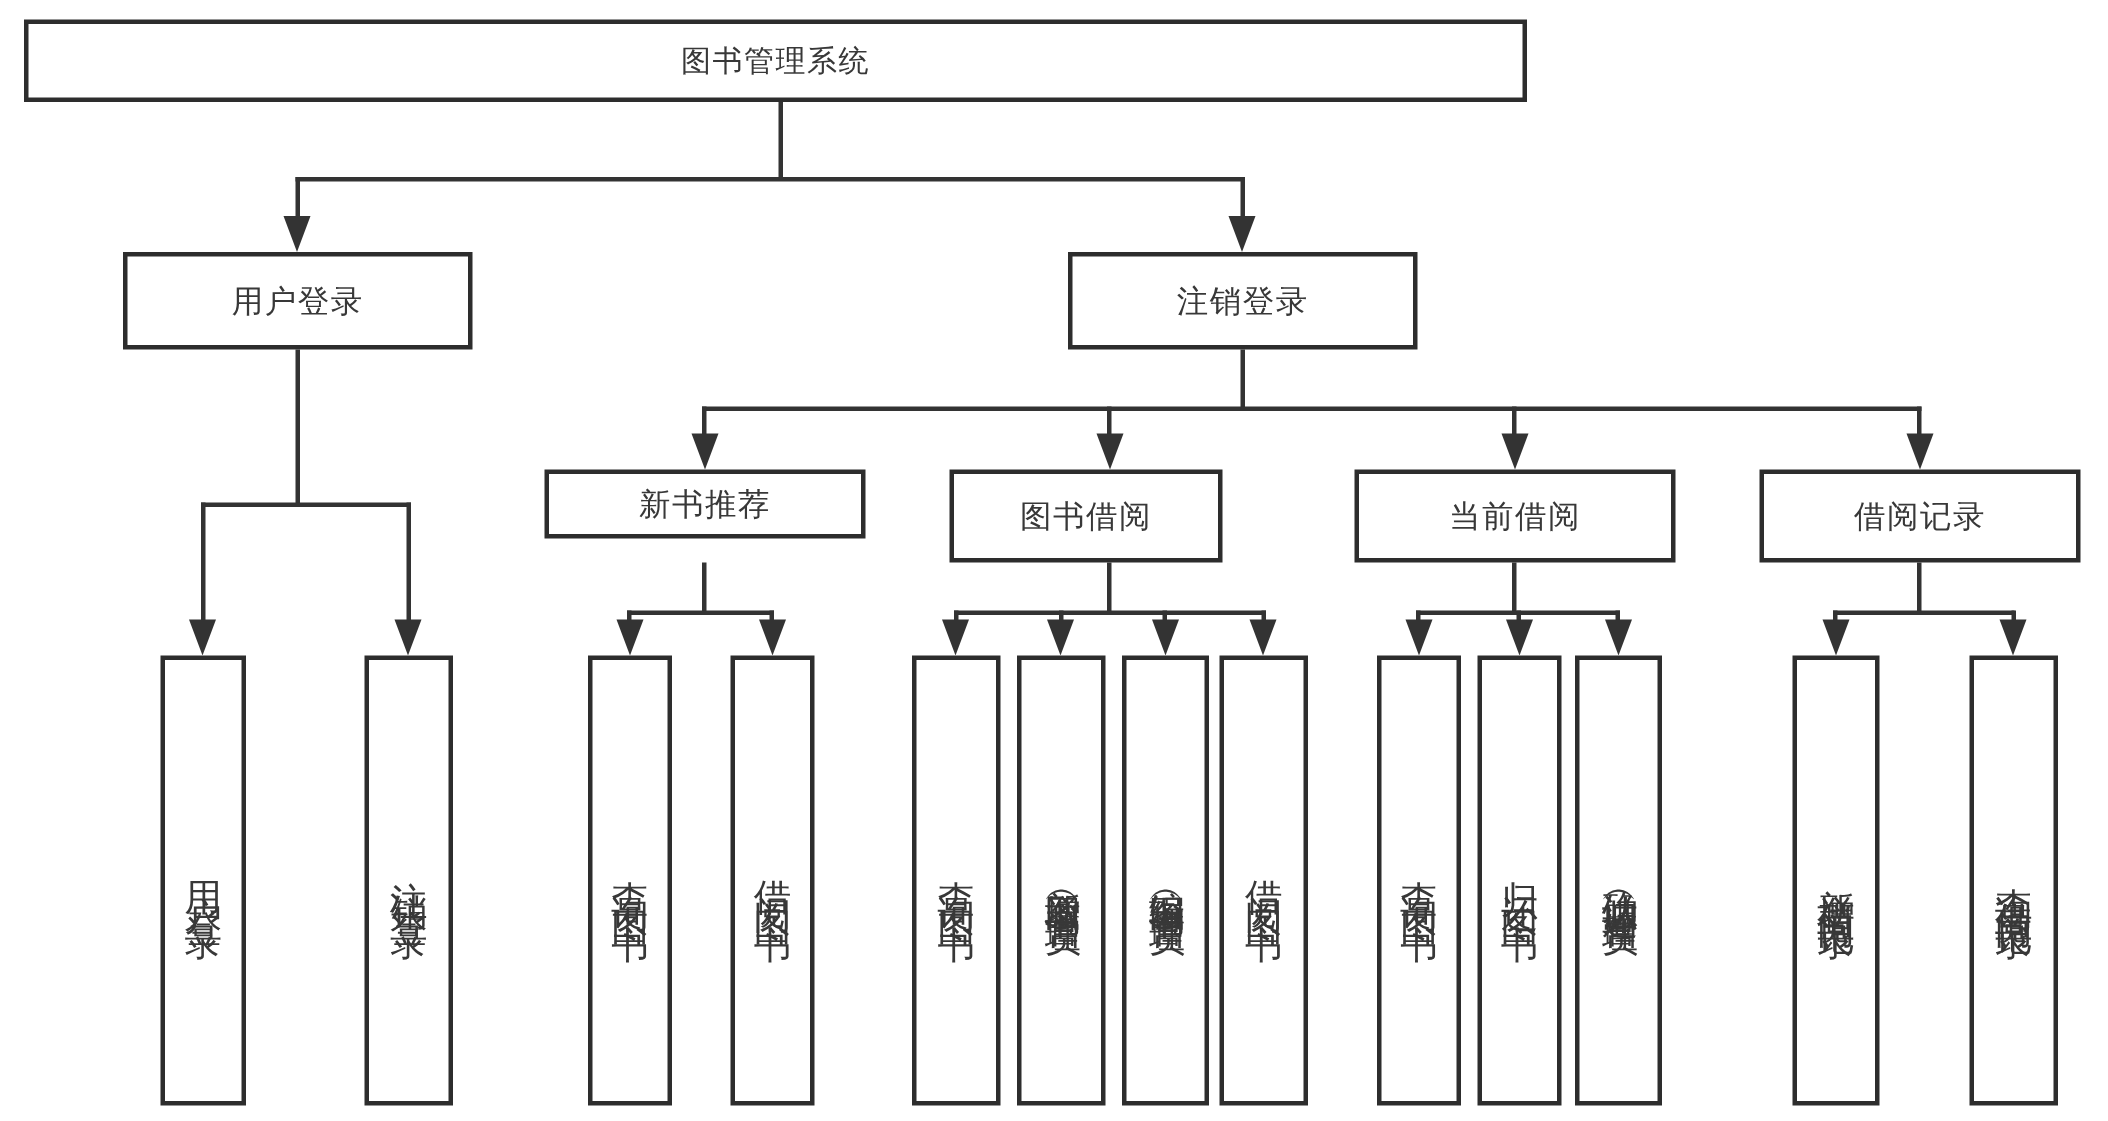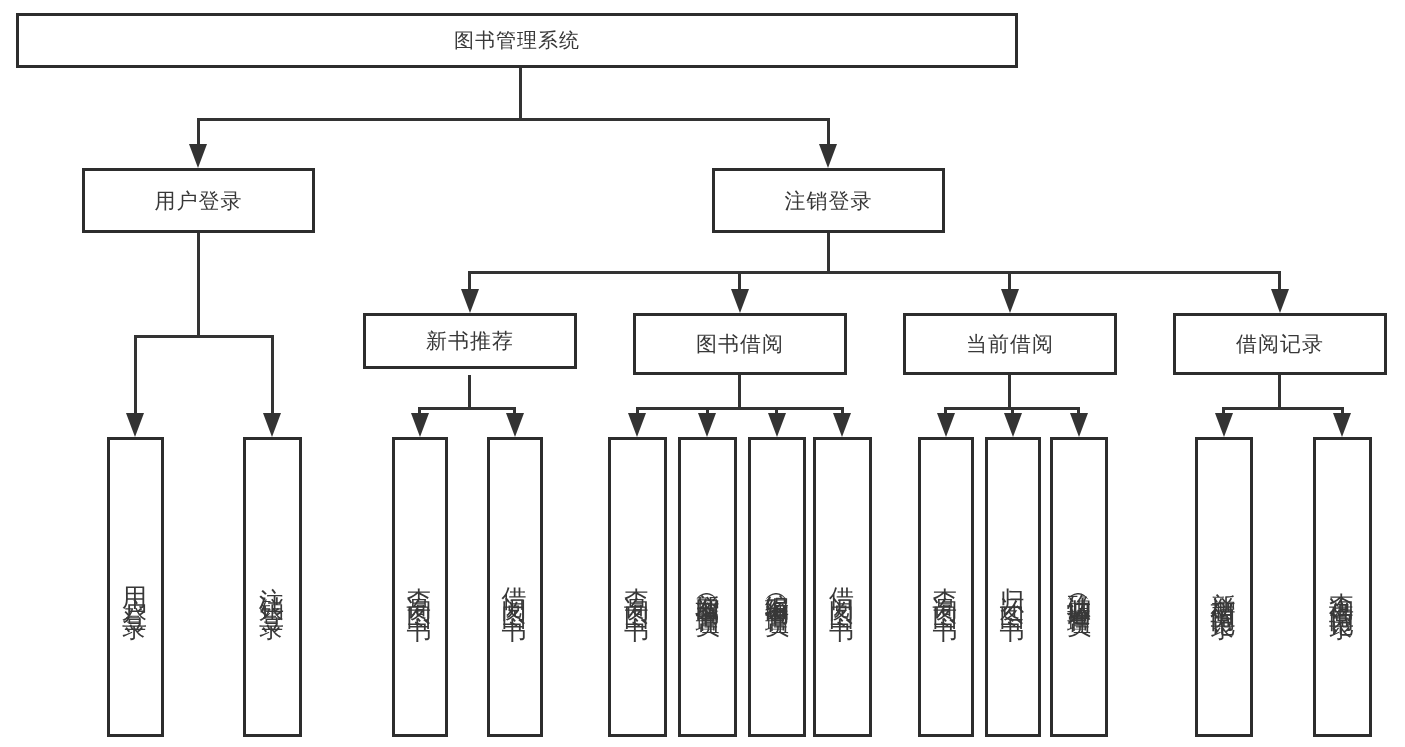--- a/index.html
+++ b/index.html
@@ -87,22 +87,22 @@
   <div class="hl" style="left:468px;top:271px;width:813px;"></div>
   <div class="vl" style="left:468px;top:271px;height:20px;"></div>
   <div class="ah" style="left:461px;top:289px;"></div>
   <div class="vl" style="left:738px;top:271px;height:20px;"></div>
   <div class="ah" style="left:731px;top:289px;"></div>
   <div class="vl" style="left:1008px;top:271px;height:20px;"></div>
   <div class="ah" style="left:1001px;top:289px;"></div>
   <div class="vl" style="left:1278px;top:271px;height:20px;"></div>
   <div class="ah" style="left:1271px;top:289px;"></div>
 
-  <div class="box lv3" style="left:363px;top:313px;width:214px;height:56px;">新书推荐</div>
-  <div class="box lv3" style="left:633px;top:313px;width:214px;height:62px;">图书借阅</div>
+  <div class="box lv3" style="left:363px;top:313px;width:214px;height:46px;">新书推荐</div>
+  <div class="box lv3" style="left:633px;top:313px;width:182px;height:62px;">图书借阅</div>
   <div class="box lv3" style="left:1173px;top:313px;width:214px;height:62px;">借阅记录</div>
   <div class="box lv3" style="left:903px;top:313px;width:214px;height:62px;">当前借阅</div>
 
   <div class="vl" style="left:468px;top:375px;height:35px;"></div>
   <div class="hl" style="left:418px;top:407px;width:98px;"></div>
   <div class="vl" style="left:418px;top:407px;height:8px;"></div>
   <div class="ah" style="left:411px;top:413px;"></div>
   <div class="vl" style="left:513px;top:407px;height:8px;"></div>
   <div class="ah" style="left:506px;top:413px;"></div>
 

